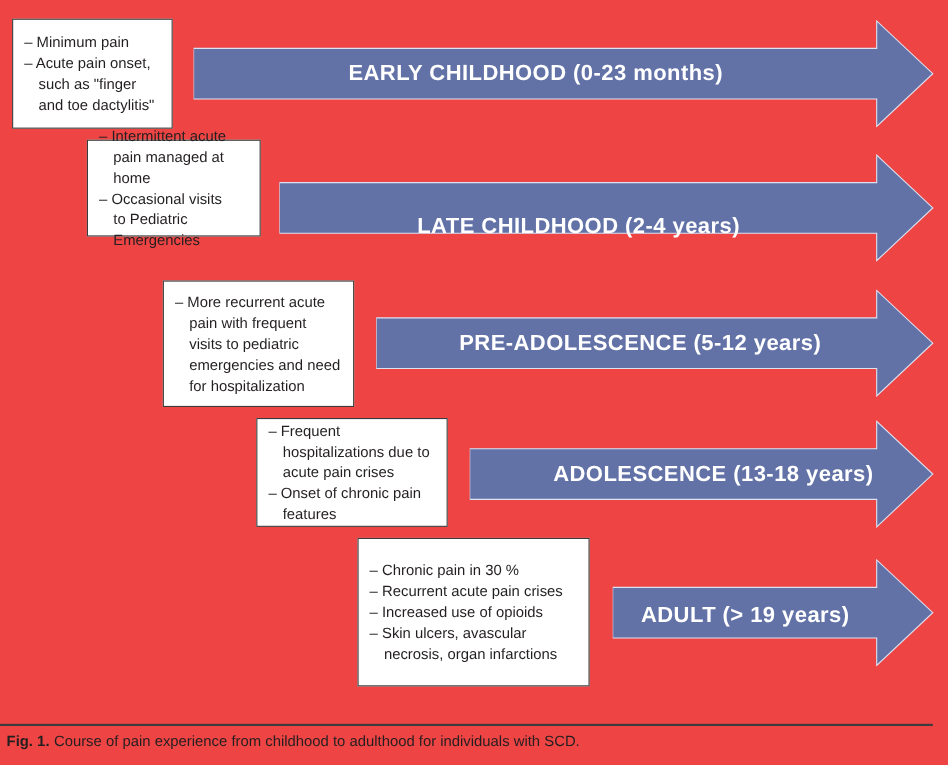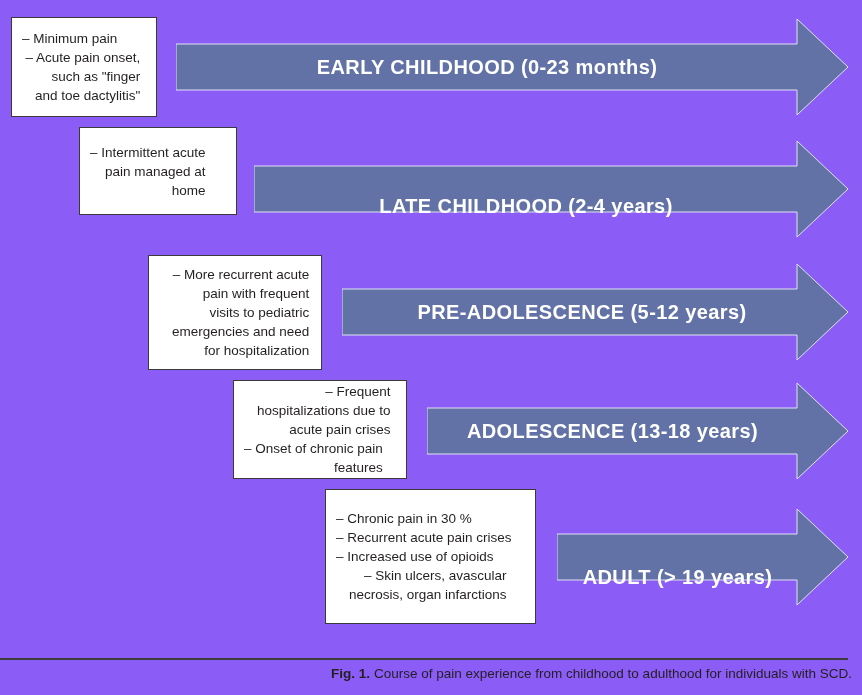--- a/index.html
+++ b/index.html
@@ -1,23 +1,22 @@
 <!DOCTYPE html>
 <html><head>
 <meta charset="utf-8">
 <style>
   html,body{margin:0;padding:0;background:#ffffff;}
   #page{
     position:relative;
     width:862px;height:695px;
-    background:#8b5cf6;
+    background:#ef4444;
     font-family:"Liberation Sans", sans-serif;
     color:#231f20;
     overflow:hidden;
-    text-align:right;
   }
   .note-box{
     position:absolute;
     box-sizing:border-box;
     border:1.5px solid #3a3a3a;
     background:#ffffff;
     display:flex;
     flex-direction:column;
     justify-content:center;
     align-items:flex-start;
@@ -73,20 +72,23 @@
   </div>
   <svg class="arrow-svg" style="left:176px;top:18px;" width="674" height="98" viewBox="0 0 674 98">
     <polygon points="0,26 621,26 621,1 672,49 621,97 621,72 0,72" fill="#6272a6" stroke="#dde2f1" stroke-width="1"></polygon>
   </svg>
   <div class="arrow-label" style="left:176px;top:44px;width:622px;height:46px;">EARLY CHILDHOOD (0-23 months)</div>
 
   <div class="note-box" style="left:79px;top:127px;width:158px;height:88px;">
     <p class="bullet">– Intermittent acute
 pain managed at
 home</p>
+    <p class="bullet">– Occasional visits
+to Pediatric
+Emergencies</p>
   </div>
   <svg class="arrow-svg" style="left:254px;top:140px;" width="596" height="98" viewBox="0 0 596 98">
     <polygon points="0,26 543,26 543,1 594,49 543,97 543,72 0,72" fill="#6272a6" stroke="#dde2f1" stroke-width="1"></polygon>
   </svg>
   <div class="arrow-label" style="left:254px;top:166px;width:544px;height:46px;margin-top:17px;">LATE CHILDHOOD (2-4 years)</div>
 
   <div class="note-box" style="left:148px;top:255px;width:174px;height:115px;">
     <p class="bullet">– More recurrent acute
 pain with frequent
 visits to pediatric
@@ -101,32 +103,32 @@
   <div class="note-box" style="left:233px;top:380px;width:174px;height:99px;">
     <p class="bullet">– Frequent
 hospitalizations due to
 acute pain crises</p>
     <p class="bullet">– Onset of chronic pain
 features</p>
   </div>
   <svg class="arrow-svg" style="left:427px;top:382px;" width="423" height="98" viewBox="0 0 423 98">
     <polygon points="0,26 370,26 370,1 421,49 370,97 370,72 0,72" fill="#6272a6" stroke="#dde2f1" stroke-width="1"></polygon>
   </svg>
-  <div class="arrow-label" style="left:427px;top:408px;width:371px;height:46px;">ADOLESCENCE (13-18 years)</div>
+  <div class="arrow-label" style="left:427px;top:408px;width:371px;height:46px;padding-left:36px;">ADOLESCENCE (13-18 years)</div>
 
   <div class="note-box" style="left:325px;top:489px;width:211px;height:135px;">
     <p class="bullet">– Chronic pain in 30 %</p>
     <p class="bullet">– Recurrent acute pain crises</p>
     <p class="bullet">– Increased use of opioids</p>
     <p class="bullet">– Skin ulcers, avascular
 necrosis, organ infarctions</p>
   </div>
   <svg class="arrow-svg" style="left:557px;top:508px;" width="293" height="98" viewBox="0 0 293 98">
     <polygon points="0,26 240,26 240,1 291,49 240,97 240,72 0,72" fill="#6272a6" stroke="#dde2f1" stroke-width="1"></polygon>
   </svg>
-  <div class="arrow-label" style="left:557px;top:562px;width:241px;height:30px;">ADULT (&gt; 19 years)</div>
+  <div class="arrow-label" style="left:557px;top:544px;width:241px;height:30px;">ADULT (&gt; 19 years)</div>
 
   <div class="caption-rule"></div>
   <div class="caption">
     <span class="fig-label">Fig. 1.</span><span>Course of pain experience from childhood to adulthood for individuals with SCD.</span>
   </div>
 
 </div>
 
 </body></html>

